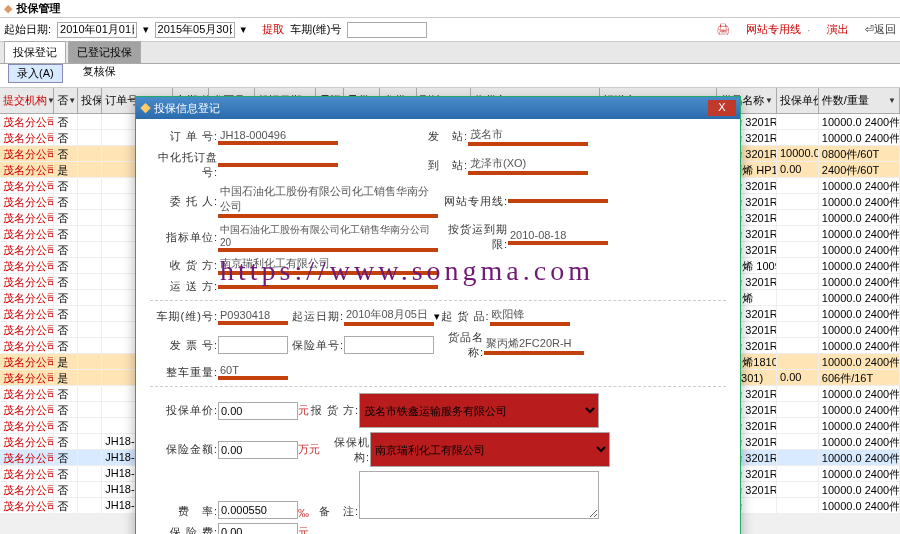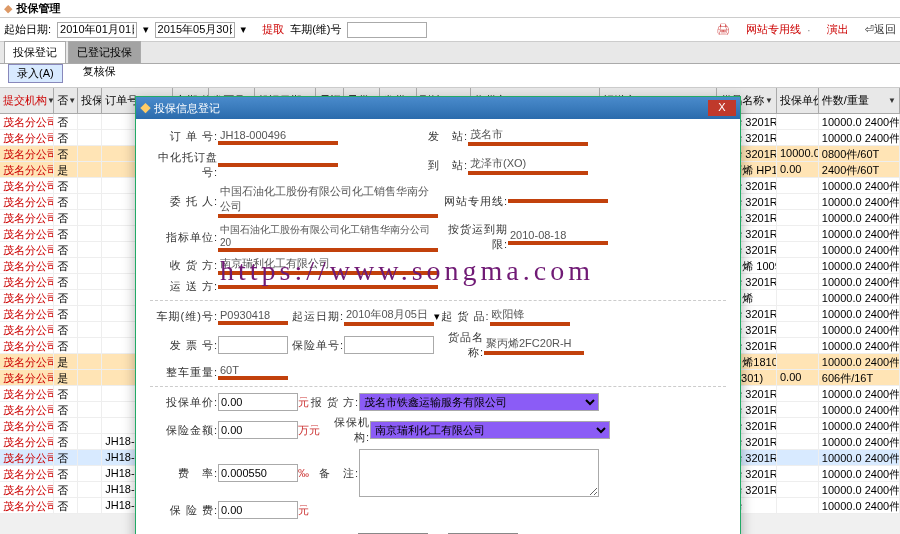--- a/index.html
+++ b/index.html
@@ -30,21 +30,21 @@
 .modal { position: absolute; left: 135px; top: 96px; width: 606px; background: #f0f0f0; border: 1px solid #2a6; box-shadow: 0 4px 12px rgba(0,0,0,.3); }
 .modal-title { height: 22px; background: linear-gradient(#4a8bcc, #2a6bac); color: #fff; display: flex; align-items: center; justify-content: space-between; padding: 0 4px; }
 .modal-title .close { background: #c0392b; color: #fff; width: 28px; height: 16px; text-align: center; line-height: 14px; cursor: pointer; }
 .modal-body { padding: 8px 14px; background: #fff; }
 .frow { display: flex; align-items: center; margin-bottom: 4px; }
 .flbl { width: 68px; text-align: right; color: #333; letter-spacing: 1px; }
 .flbl.w { width: 50px; }
 .fval { border-bottom: 4px solid #c2410c; min-width: 50px; padding: 0 2px; color: #555; }
 .finput { border: 1px solid #aaa; height: 18px; padding: 0 2px; }
 .spin { width: 80px; }
-.sel { border: 1px solid #aaa; height: 18px; width: 240px; background: #8b5cf6; }
+.sel { border: 1px solid #aaa; height: 35px; width: 240px; background: #b91c1c; }
 .area { border: 1px solid #aaa; width: 240px; height: 48px; background: #fff; }
 .sect { border-top: 1px dashed #ccc; margin: 6px 0; }
 .mbtns { display: flex; justify-content: center; gap: 20px; padding: 10px 0; }
 .mbtn { width: 70px; height: 22px; border: 1px solid #888; background: linear-gradient(#fff,#ddd); cursor: pointer; color: #c33; }
 .unit { color: #c33; }
 .watermark { position: absolute; left: 220px; top: 255px; font-size: 28px; color: #701a75; letter-spacing: 4px; pointer-events: none; font-family: serif; z-index: 9; }
 .rightpad { flex: 1; }
 </style>
 </head>
 <body>
@@ -671,21 +671,21 @@
       <span class="flbl w">报 货 方:</span>
       <select class="sel"><option>茂名市铁鑫运输服务有限公司</option></select>
     </div>
     <div class="frow">
       <span class="flbl">保险金额:</span>
       <input class="finput spin" value="0.00" style="">
       <span class="unit">万元</span>
       <span class="flbl w">保保机构:</span>
       <select class="sel"><option>南京瑞利化工有限公司</option></select>
     </div>
-    <div class="frow" style="align-items:center">
+    <div class="frow" style="align-items:flex-end">
       <span class="flbl">费　率:</span>
       <input class="finput spin" value="0.000550" style="">
       <span class="unit">‰</span>
       <span class="flbl w">备　注:</span>
       <textarea class="area" style=""></textarea>
     </div>
     <div class="frow">
       <span class="flbl">保 险 费:</span>
       <input class="finput spin" value="0.00" style="">
       <span class="unit">元</span>

